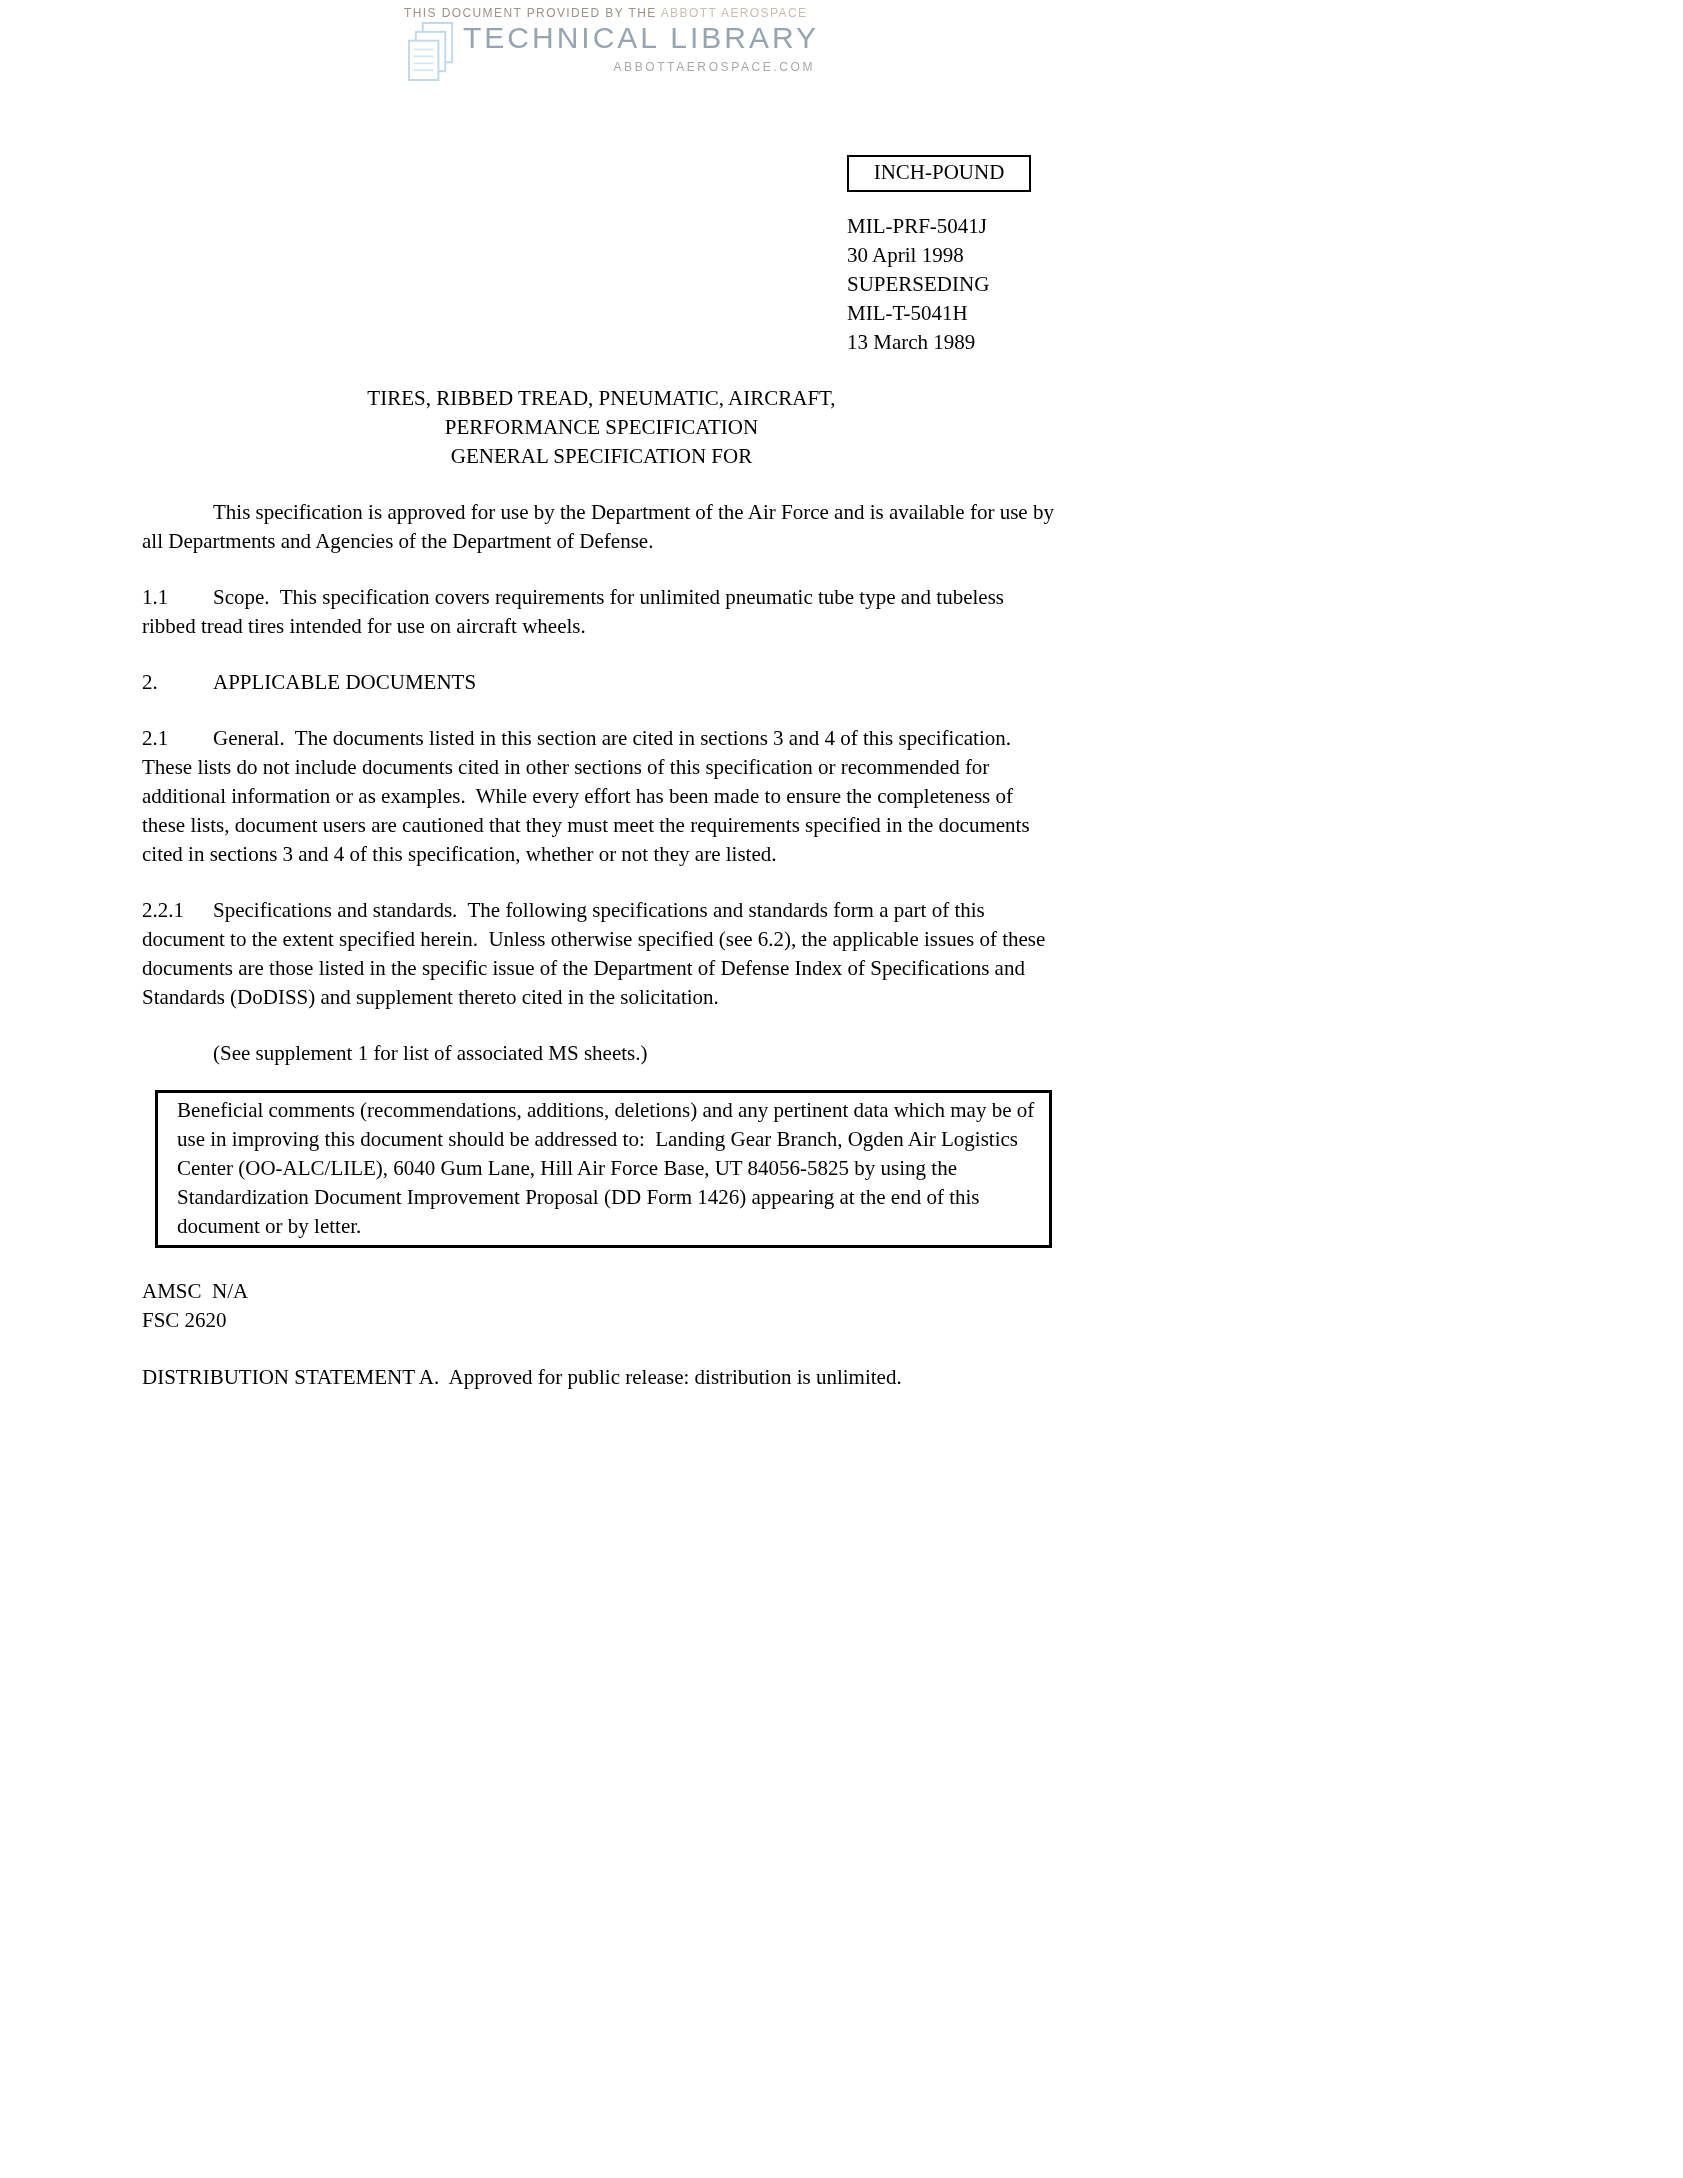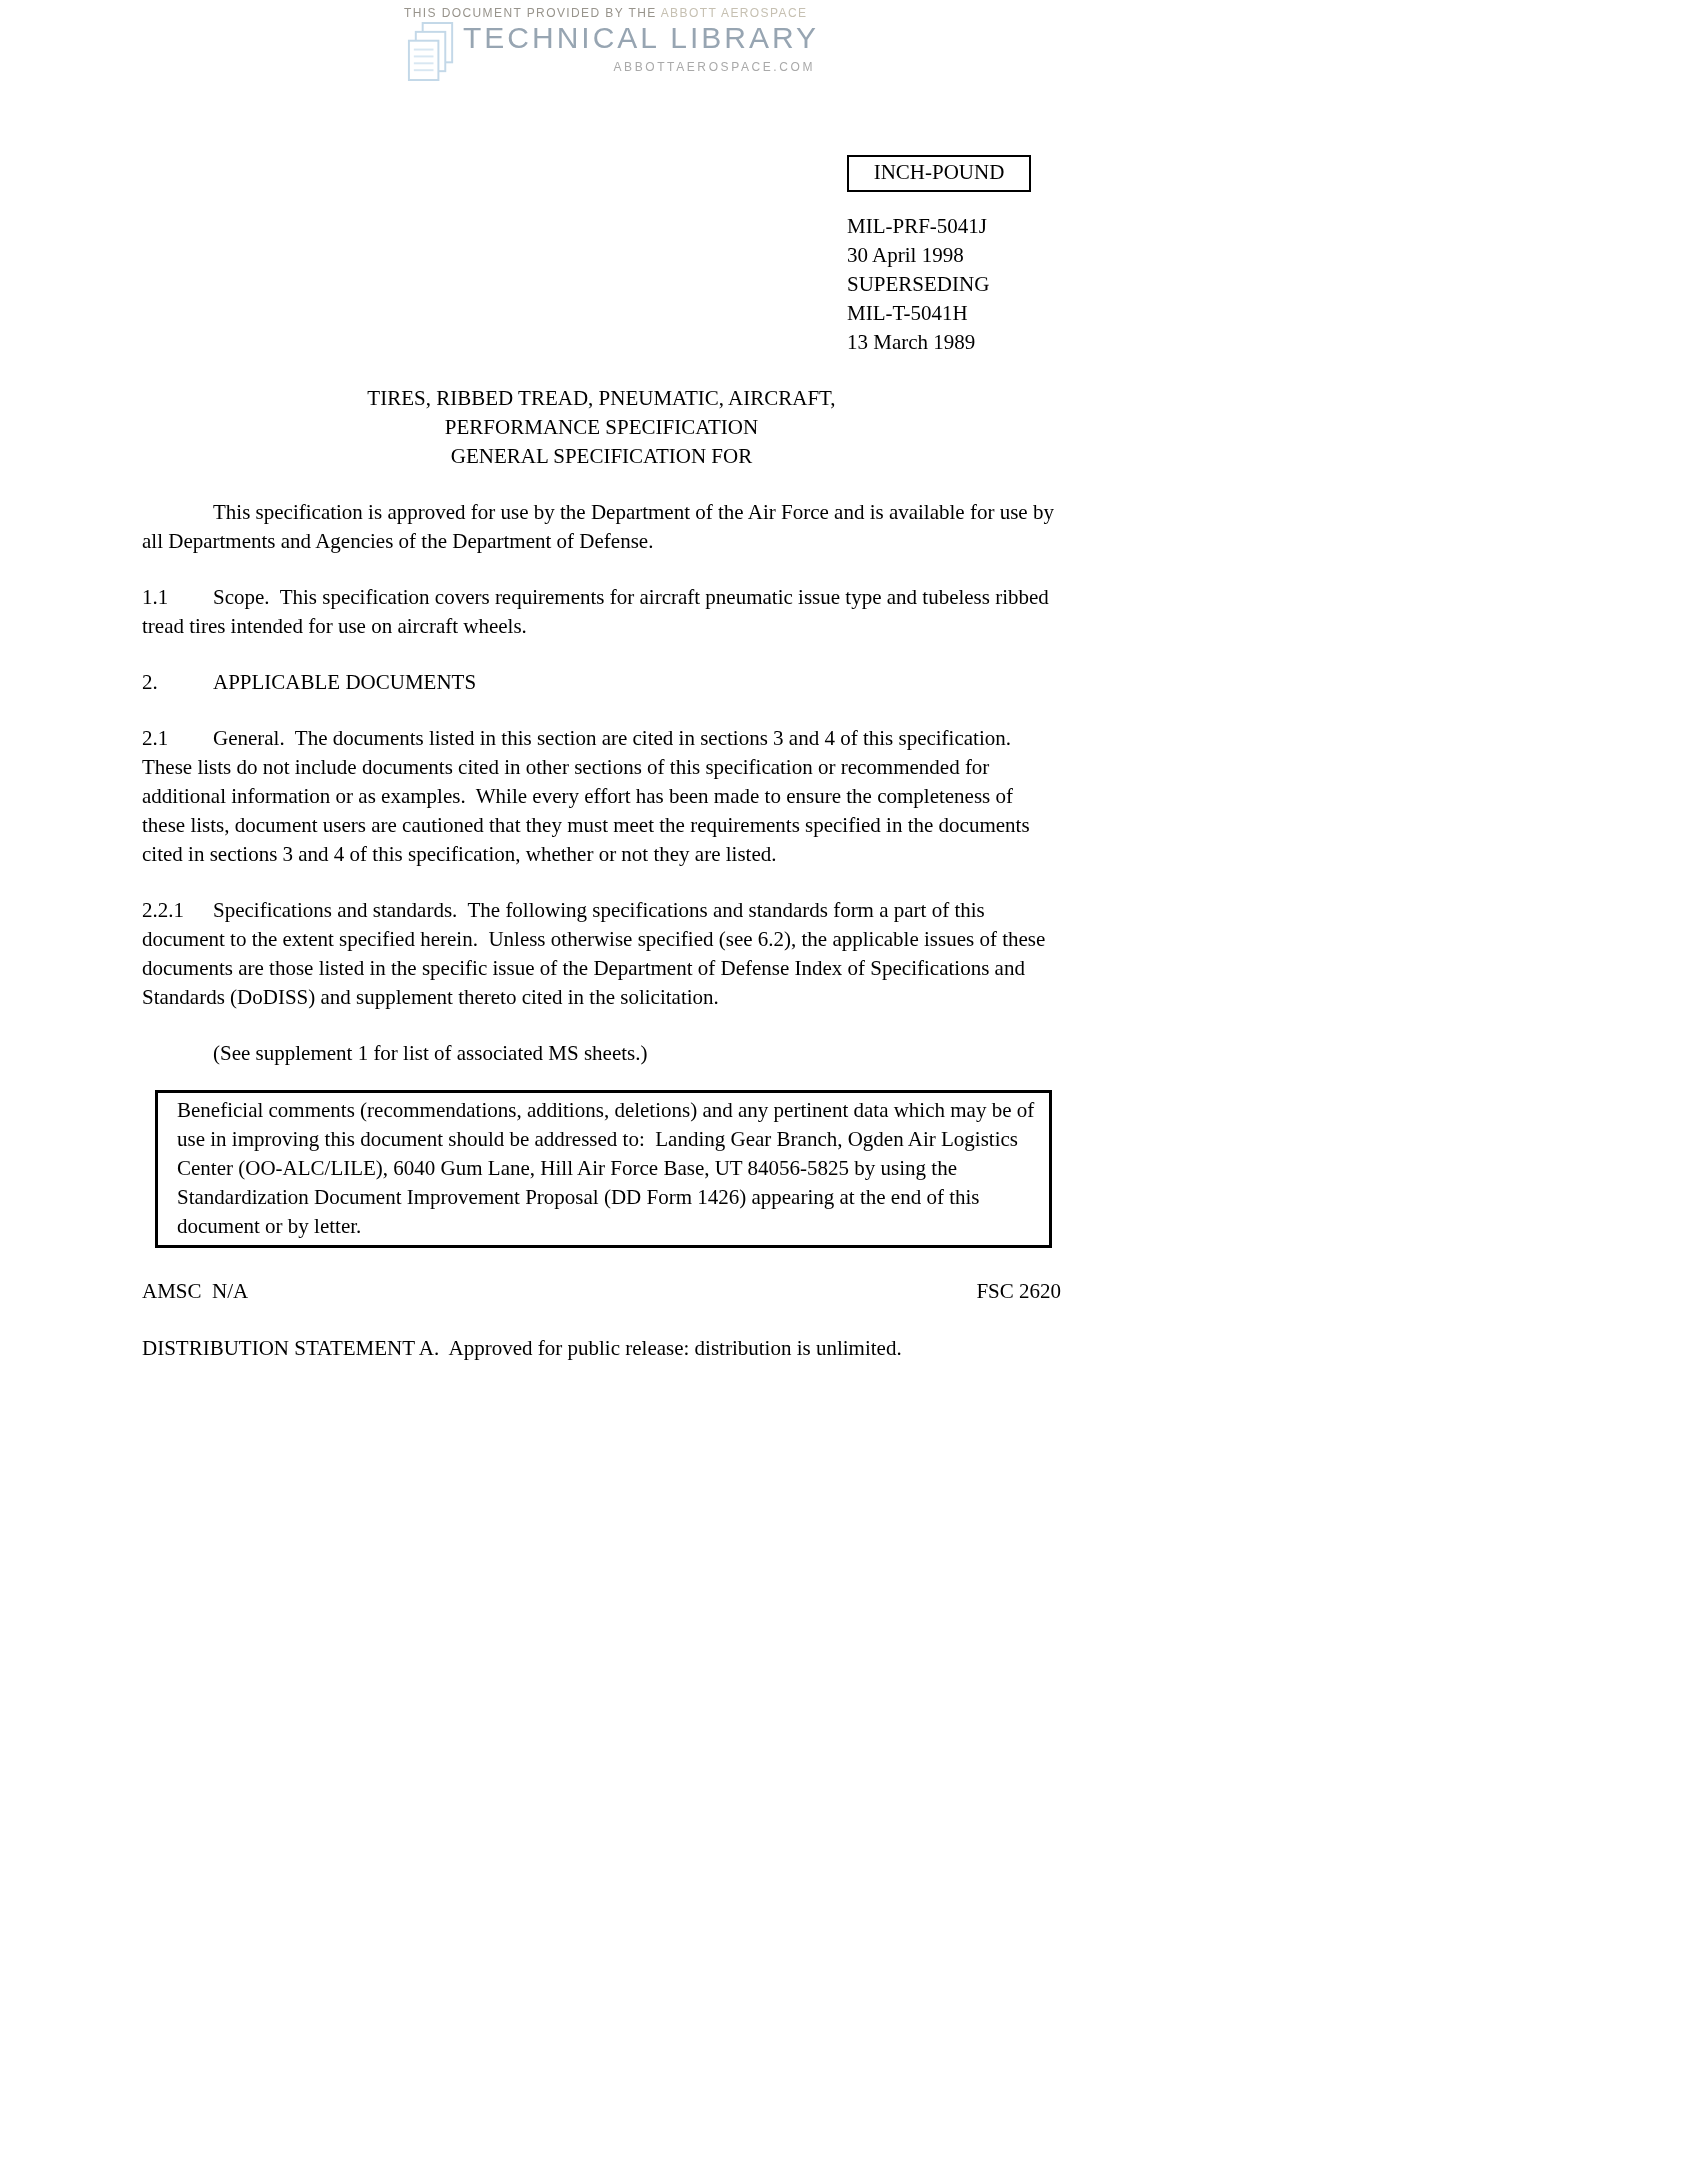--- a/index.html
+++ b/index.html
@@ -78,20 +78,21 @@
     width: 897px;
     border: 3px solid #000;
     padding: 3px 14px 4px 19px;
     white-space: pre-wrap;
   }
   .footer-row {
     margin-top: 29px;
     display: flex;
     justify-content: space-between;
     white-space: pre-wrap;
+    flex-direction: column;
   }
   .distribution { margin-top: 28px; white-space: pre-wrap; }
 </style>
 </head>
 <body>
 
 <div class="page">
 
   <div class="logo">
     <div class="logo-tagline"><span>This Document Provided by the </span><span class="brand">Abbott Aerospace</span></div>
@@ -130,21 +131,21 @@
 
     <div class="title-block">
       <div>TIRES, RIBBED TREAD, PNEUMATIC, AIRCRAFT,</div>
       <div>PERFORMANCE SPECIFICATION</div>
       <div>GENERAL SPECIFICATION FOR</div>
     </div>
 
     <p class="para indent">This specification is approved for use by the Department of the Air Force and is available for use by all Departments and Agencies of the Department of Defense.</p>
 
 
-    <p class="para"><span class="num">1.1</span><span class="u">Scope</span><span>.  This specification covers requirements for aircraft pneumatic issue type and tubeless ribbed tread tires intended for use on aircraft wheels.</span></p>
+    <p class="para"><span class="num">1.1</span><span class="u">Scope</span><span>.  This specification covers requirements for unlimited pneumatic tube type and tubeless ribbed tread tires intended for use on aircraft wheels.</span></p>
 
     <p class="para"><span class="num">2.</span><span>APPLICABLE DOCUMENTS</span></p>
 
     <p class="para"><span class="num">2.1</span><span class="u">General</span><span>.  The documents listed in this section are cited in sections 3 and 4 of this specification.  These lists do not include documents cited in other sections of this specification or recommended for additional information or as examples.  While every effort has been made to ensure the completeness of these lists, document users are cautioned that they must meet the requirements specified in the documents cited in sections 3 and 4 of this specification, whether or not they are listed.</span></p>
 
 
     <p class="para"><span class="num">2.2.1</span><span class="u">Specifications and standards</span><span>.  The following specifications and standards form a part of this document to the extent specified herein.  Unless otherwise specified (see 6.2), the applicable issues of these documents are those listed in the specific issue of the Department of Defense Index of Specifications and Standards (DoDISS) and supplement thereto cited in the solicitation.</span></p>
 
     <p class="para indent">(See supplement 1 for list of associated MS sheets.)</p>
 

